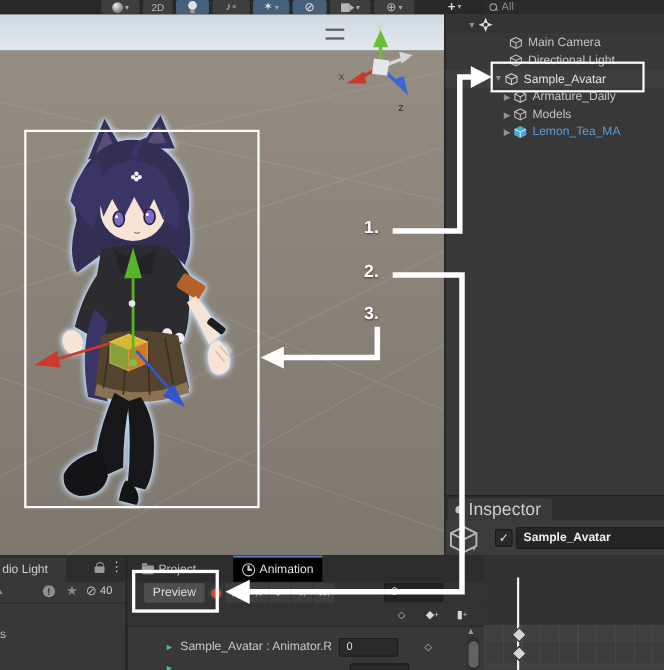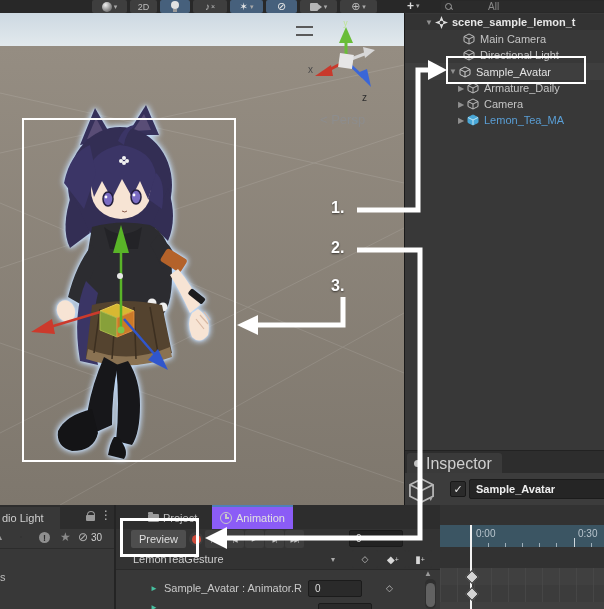--- a/index.html
+++ b/index.html
@@ -81,21 +81,21 @@
 
   <div class="abs" style="left:407px;top:0;width:28px;height:12px;display:flex;align-items:center;color:#ddd;">
     <span style="font-size:12px;font-weight:bold;">+</span>
     <span class="tb-dd">▾</span>
   </div>
   <div class="abs" style="left:441px;top:1px;width:160px;height:11px;background:#2b2b2b;border-radius:2px;display:flex;align-items:center;gap:3px;padding-left:4px;">
     <span class="magnifier">
         <span class="lens"></span>
         <span class="tail"></span>
       </span>
-    <span style="font-size:10px;color:#8a8a8a;margin-left:32px;">All</span>
+    <span style="font-size:10px;color:#8a8a8a;">All</span>
   </div>
 
   <div class="abs" style="left:0;top:13px;width:404px;height:492px;overflow:hidden;">
     <div class="abs" style="left:0;top:0;width:404px;height:33px;background:linear-gradient(#cdd9e2,#e2e9ed);"></div>
     <div class="abs" style="left:0;top:33px;width:404px;height:459px;background:linear-gradient(#958d82,#7e776d);"></div>
     <svg class="abs" width="404" height="492" viewBox="0 0 404 492" style="left:0;top:0;">
       <g stroke="#ffffff" stroke-width="1" opacity="0.10">
         <line x1="0" y1="140" x2="404" y2="52"></line>
         <line x1="0" y1="255" x2="404" y2="120"></line>
         <line x1="0" y1="420" x2="404" y2="215"></line>
@@ -207,21 +207,20 @@
   </div>
 
   <div class="abs" style="left:404px;top:13px;width:200px;height:492px;background:#383838;border-left:1px solid #1a1a1a;"></div>
 
   <div class="abs" style="left:405px;top:14px;width:199px;height:16px;display:flex;align-items:center;background:#333;">
     <span class="fold" style="margin-left:18px;">▼</span>
     <svg width="13" height="13" viewBox="0 0 14 14">
         <polygon points="7,0 9,5 14,7 9,9 7,14 5,9 0,7 5,5" fill="#e0e0e0"></polygon>
         <circle cx="7" cy="7" r="2" fill="#333"></circle>
       </svg>
-    <span class="row-txt" style="margin-left:4px;font-weight:bold;color:#e6e6e6;overflow:hidden;max-width:145px;">scene_sample_lemon_t</span>
   </div>
   <div class="abs" style="left:405px;top:31px;width:199px;height:16px;display:flex;align-items:center;">
     <svg class="cube-ic" style="margin-left:58px;" width="12" height="12" viewBox="0 0 12 12">
         <g fill="none" stroke="#bdbdbd" stroke-width="1">
           <polygon points="6,1 11,3.5 11,8.5 6,11 1,8.5 1,3.5"></polygon>
           <polyline points="1,3.5 6,6 11,3.5"></polyline>
           <line x1="6" y1="6" x2="6" y2="11"></line>
         </g>
       </svg>
     <span class="row-txt" style="margin-left:5px;">Main Camera</span>
@@ -260,21 +259,21 @@
   </div>
   <div class="abs" style="left:405px;top:96px;width:199px;height:16px;display:flex;align-items:center;">
     <span class="fold" style="margin-left:50px;">▶</span>
     <svg class="cube-ic" width="12" height="12" viewBox="0 0 12 12">
         <g fill="none" stroke="#bdbdbd" stroke-width="1">
           <polygon points="6,1 11,3.5 11,8.5 6,11 1,8.5 1,3.5"></polygon>
           <polyline points="1,3.5 6,6 11,3.5"></polyline>
           <line x1="6" y1="6" x2="6" y2="11"></line>
         </g>
       </svg>
-    <span class="row-txt" style="margin-left:5px;">Camera</span>
+    <span class="row-txt" style="margin-left:5px;">Models</span>
   </div>
   <div class="abs" style="left:405px;top:112px;width:199px;height:16px;display:flex;align-items:center;">
     <span class="fold" style="margin-left:50px;">▶</span>
     <svg class="cube-ic" width="12" height="12" viewBox="0 0 12 12">
         <g stroke="#49a8d8" stroke-width="1">
           <polygon points="6,1 11,3.5 11,8.5 6,11 1,8.5 1,3.5" fill="#49a8d8"></polygon>
           <polyline points="1,3.5 6,6 11,3.5" fill="none" stroke="#bfe4f4"></polyline>
           <line x1="6" y1="6" x2="6" y2="11" stroke="#bfe4f4"></line>
         </g>
       </svg>
@@ -311,35 +310,35 @@
       </div>
       <span class="abs lockic" style="left:86px;top:6px;"><span class="sh"></span><span class="bd"></span></span>
       <span class="abs" style="left:100px;top:3px;font-size:12px;color:#bbb;">⋮</span>
     </div>
     <div class="abs" style="left:0;top:24px;width:114px;height:19px;border-bottom:1px solid #2c2c2c;">
       <span class="abs" style="left:-5px;top:3px;font-size:9px;color:#999;">▲</span>
       <span class="abs tagic" style="left:18px;top:5px;"><i></i></span>
       <span class="abs excl" style="left:39px;top:3px;">!</span>
       <span class="abs" style="left:60px;top:1px;font-size:12px;color:#8a8a8a;">★</span>
       <span class="abs" style="left:78px;top:1px;font-size:12px;color:#b5b5b5;">⊘</span>
-      <span class="abs" style="left:91px;top:3px;font-size:10px;color:#cfcfcf;">30</span>
+      <span class="abs" style="left:91px;top:3px;font-size:10px;color:#cfcfcf;">40</span>
     </div>
     <span class="abs" style="left:0;top:66px;font-size:11px;color:#bdbdbd;">s</span>
   </div>
   <div class="abs" style="left:114px;top:505px;width:2px;height:104px;background:#242424;"></div>
 
   <div class="abs" style="left:116px;top:505px;width:488px;height:104px;">
     <div class="abs" style="left:0;top:0;width:488px;height:24px;background:#2d2d2d;">
-      <div class="abs tab" style="left:24px;top:2px;height:22px;">
+      <div class="abs tab" style="left:5px;top:2px;height:22px;">
         <span style="width:11px;height:8px;background:#9a9a9a;border-radius:1px;position:relative;display:inline-block;">
             <span style="position:absolute;left:0;top:-2px;width:5px;height:2px;background:#9a9a9a;border-radius:1px 1px 0 0;"></span>
           </span>
         <span>Project</span>
       </div>
-      <div class="abs tab" style="left:96px;top:0;height:24px;background:#8b5cf6;border-top:2px solid #4f7fba;box-sizing:border-box;color:#e0e0e0;">
+      <div class="abs tab" style="left:96px;top:0;height:24px;background:#000000;border-top:2px solid #4f7fba;box-sizing:border-box;color:#e0e0e0;">
         <span style="width:10px;height:10px;border:1.5px solid #c8c8c8;border-radius:50%;position:relative;display:inline-block;">
             <span style="position:absolute;left:4px;top:1px;width:1.5px;height:4px;background:#c8c8c8;"></span>
             <span style="position:absolute;left:4px;top:4px;width:4px;height:1.5px;background:#c8c8c8;"></span>
           </span>
         <span>Animation</span>
       </div>
     </div>
 
     <div class="abs" style="left:0;top:24px;width:488px;height:20px;background:#333;border-bottom:1px solid #2a2a2a;">
       <div class="abs" style="left:15px;top:1px;width:55px;height:18px;background:#4e4e4e;border-radius:2px;display:flex;align-items:center;justify-content:center;font-size:11px;color:#dedede;">Preview</div>
@@ -348,24 +347,20 @@
       </div>
       <div class="abs btn" style="left:89px;top:1px;width:19px;height:18px;font-size:6px;letter-spacing:-1px;">|◀◀</div>
       <div class="abs btn" style="left:109px;top:1px;width:19px;height:18px;font-size:6px;letter-spacing:-1px;">|◀</div>
       <div class="abs btn" style="left:129px;top:1px;width:19px;height:18px;font-size:7px;">▶</div>
       <div class="abs btn" style="left:149px;top:1px;width:19px;height:18px;font-size:6px;letter-spacing:-1px;">▶|</div>
       <div class="abs btn" style="left:169px;top:1px;width:19px;height:18px;font-size:6px;letter-spacing:-1px;">▶▶|</div>
       <div class="abs field" style="left:233px;top:1px;width:46px;height:15px;background:#222;">0</div>
     </div>
 
     <div class="abs" style="left:0;top:44px;width:488px;height:20px;background:#333;border-bottom:1px solid #2a2a2a;">
-      <div class="abs" style="left:15px;top:1px;width:210px;height:18px;display:flex;align-items:center;justify-content:space-between;padding:0 6px 0 2px;box-sizing:border-box;">
-        <span style="font-size:11px;color:#cfcfcf;">LemonTeaGesture</span>
-        <span style="font-size:8px;color:#aaa;">▾</span>
-      </div>
       <div class="abs btn" style="left:236px;top:1px;width:26px;height:18px;font-size:9px;background:#333;">◇</div>
       <div class="abs btn" style="left:264px;top:1px;width:26px;height:18px;background:#333;">
         <span style="font-size:10px;color:#d8d8d8;">◆</span>
           <span style="font-size:7px;color:#d8d8d8;">+</span>
       </div>
       <div class="abs btn" style="left:292px;top:1px;width:24px;height:18px;background:#333;">
         <span style="font-size:10px;color:#d8d8d8;">▮</span>
           <span style="font-size:7px;color:#d8d8d8;">+</span>
       </div>
     </div>
@@ -380,32 +375,20 @@
       <span style="margin-left:34px;font-size:8px;color:#46c0a0;">►</span>
       <div class="field" style="margin-left:160px;width:46px;height:15px;background:#2a2a2a;"></div>
     </div>
 
     <span class="abs" style="left:308px;top:64px;font-size:8px;color:#9a9a9a;">▲</span>
     <div class="abs" style="left:309px;top:74px;width:11px;height:30px;background:#2f2f2f;border-radius:5px;">
       <div style="position:absolute;left:1px;top:4px;width:9px;height:24px;background:#626262;border-radius:5px;"></div>
     </div>
 
     <div class="abs" style="left:324px;top:0;width:164px;height:104px;background:#323232;">
-      <div class="abs" style="left:0;top:20px;width:164px;height:22px;background:#3b5563;">
-        <span class="abs" style="left:36px;top:3px;font-size:10px;color:#b8c4cc;">0:00</span>
-        <span class="abs" style="left:138px;top:3px;font-size:10px;color:#b8c4cc;">0:30</span>
-        <span class="tick" style="left:31px;bottom:0;height:9px;background:#cfd8de;"></span>
-        <span class="tick" style="left:134px;bottom:0;height:9px;background:#cfd8de;"></span>
-        <span class="tick" style="left:48px;bottom:0;height:4px;"></span>
-        <span class="tick" style="left:65px;bottom:0;height:4px;"></span>
-        <span class="tick" style="left:82px;bottom:0;height:4px;"></span>
-        <span class="tick" style="left:99px;bottom:0;height:4px;"></span>
-        <span class="tick" style="left:116px;bottom:0;height:4px;"></span>
-        <span class="tick" style="left:151px;bottom:0;height:4px;"></span>
-      </div>
       <div class="abs" style="left:0;top:63px;width:164px;height:17px;background:#404040;background-image:repeating-linear-gradient(90deg,rgba(255,255,255,0.04) 0 1px,transparent 1px 17px);"></div>
       <div class="abs" style="left:0;top:80px;width:164px;height:17px;background:#3c3c3c;background-image:repeating-linear-gradient(90deg,rgba(255,255,255,0.05) 0 1px,transparent 1px 17px);"></div>
       <div class="abs" style="left:0;top:97px;width:164px;height:7px;background:#404040;"></div>
       <div class="abs" style="left:30px;top:20px;width:2px;height:84px;background:#f2f2f2;"></div>
       <span class="kf" style="left:27px;top:67px;"></span>
       <span class="kf" style="left:27px;top:84px;"></span>
     </div>
   </div>
 
   <div class="white-box" style="left:22px;top:118px;width:210px;height:340px;border-width:2px;"></div>

